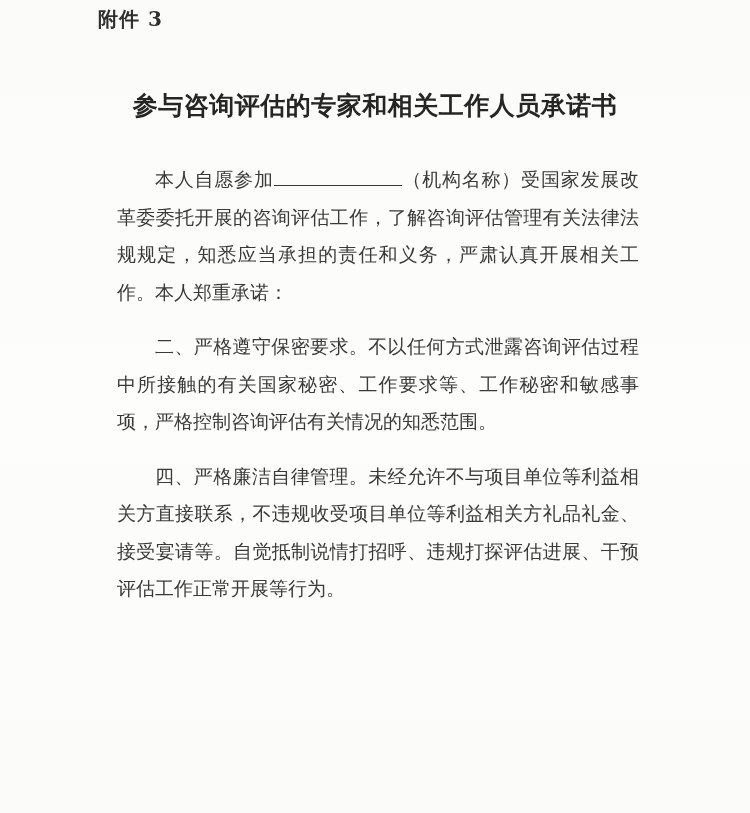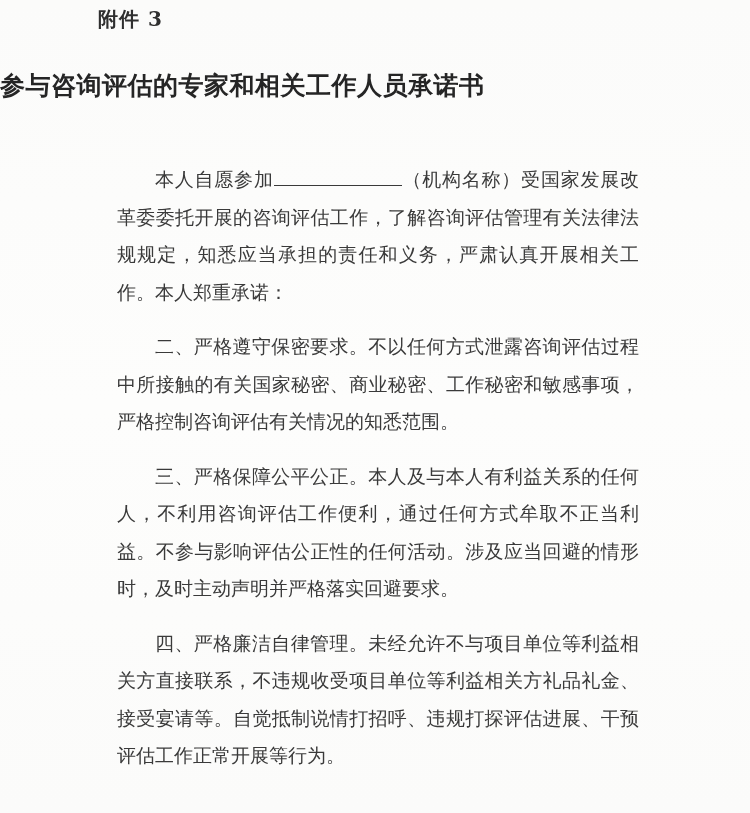--- a/index.html
+++ b/index.html
@@ -20,23 +20,24 @@
     position: absolute;
     left: 98px;
     top: 6px;
     font-size: 20px;
     font-weight: 700;
     color: #2f2f2f;
     letter-spacing: 1px;
   }
   .doc-title {
     position: absolute;
-    top: 52px;
+    top: 72px;
     left: 0;
     width: 100%;
+    text-align: center;
     font-size: 25px;
     font-weight: 700;
     letter-spacing: 0.5px;
     color: #252525;
   }
   .content {
     position: absolute;
     left: 100px;
     top: 144px;
     width: 556px;
@@ -66,21 +67,20 @@
 
   <div class="attachment-label">附件 3</div>
 
   <h1 class="doc-title">参与咨询评估的专家和相关工作人员承诺书</h1>
 
   <div class="content">
 
     <p><span>本人自愿参加</span><span class="blank-line"></span><span>（机构名称）受国家发展改革委委托开展的咨询评估工作，了解咨询评估管理有关法律法规规定，知悉应当承担的责任和义务，严肃认真开展相关工作。本人郑重承诺：</span></p>
 
 
-    <p>二、严格遵守保密要求。不以任何方式泄露咨询评估过程中所接触的有关国家秘密、商业秘密、工作秘密和敏感事项，严格控制咨询评估有关情况的知悉范围。</p>
+    <p>二、严格遵守保密要求。不以任何方式泄露咨询评估过程中所接触的有关国家秘密、工作要求等、工作秘密和敏感事项，严格控制咨询评估有关情况的知悉范围。</p>
 
-    <p>三、严格保障公平公正。本人及与本人有利益关系的任何人，不利用咨询评估工作便利，通过任何方式牟取不正当利益。不参与影响评估公正性的任何活动。涉及应当回避的情形时，及时主动声明并严格落实回避要求。</p>
 
     <p>四、严格廉洁自律管理。未经允许不与项目单位等利益相关方直接联系，不违规收受项目单位等利益相关方礼品礼金、接受宴请等。自觉抵制说情打招呼、违规打探评估进展、干预评估工作正常开展等行为。</p>
 
   </div>
 
 </div>
 
 </body></html>

